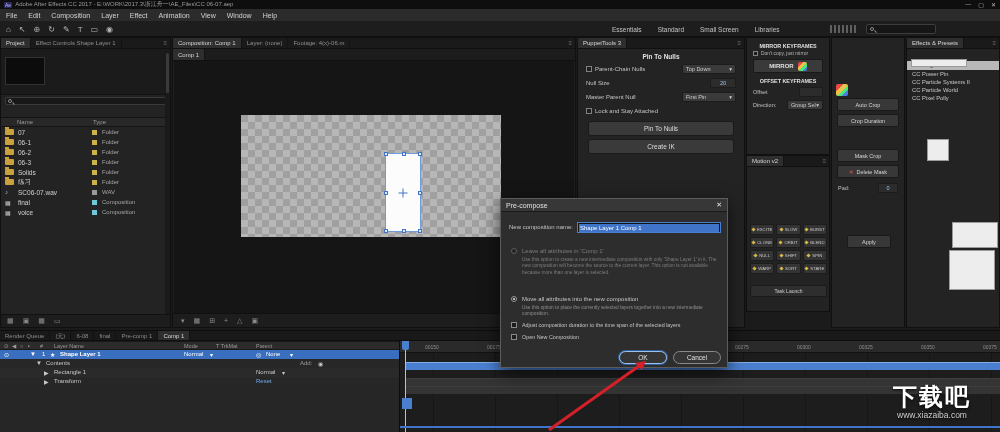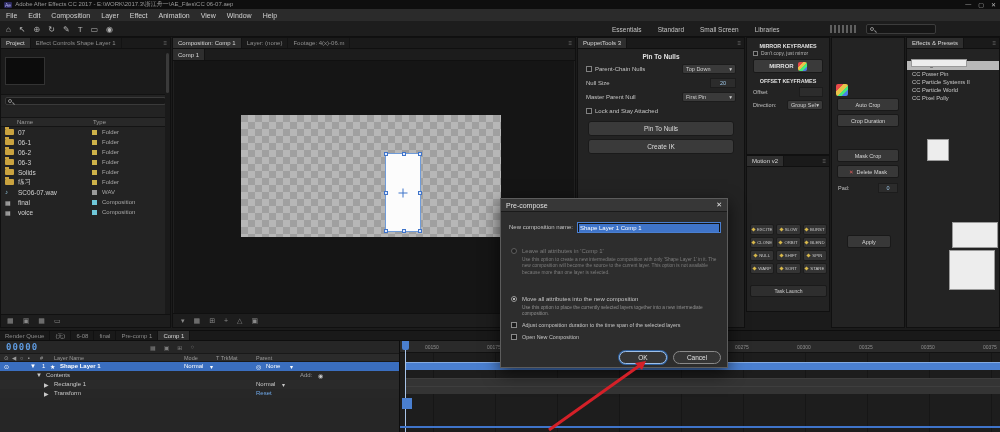--- a/index.html
+++ b/index.html
@@ -509,29 +509,20 @@
   <div class="abs tl">
     <div class="tl-tabs">
       <span class="tl-tab">Render Queue</span>
       <span class="tl-tab">(无)</span>
       <span class="tl-tab">6-08</span>
       <span class="tl-tab">final</span>
       <span class="tl-tab">Pre-comp 1</span>
       <span class="tl-tab on">Comp 1</span>
     </div>
     <div class="tl-left">
-      <div class="tcrow">
-        <span class="timecode">00000</span>
-        <span class="tcicons">
-          <span>▦</span>
-          <span>▣</span>
-          <span>⊞</span>
-          <span>○</span>
-        </span>
-      </div>
       <div class="hdrrow">
         <span style="left:4px;">⊙</span>
         <span style="left:12px;">◀</span>
         <span style="left:20px;">○</span>
         <span style="left:28px;">▪</span>
         <span style="left:40px;">#</span>
         <span style="left:54px;">Layer Name</span>
         <span style="left:184px;">Mode</span>
         <span style="left:216px;">T TrkMat</span>
         <span style="left:256px;">Parent</span>
@@ -620,14 +611,18 @@
     <span class="dlabel" style="left:21px;top:135px;font-size:5.4px;">Open New Composition</span>
     <span class="dbtn ok" style="left:118px;top:152px;">OK</span>
     <span class="dbtn" style="left:172px;top:152px;">Cancel</span>
   </div>
 
   <svg class="arrow-svg" viewBox="0 0 1000 432">
     <line x1="549" y1="430" x2="639" y2="366" stroke="#d42028" stroke-width="3"></line>
     <polygon points="646,361 642,370 635,363" fill="#d42028"></polygon>
   </svg>
 
+  <div class="wm">
+    <div class="wm-title">下载吧</div>
+    <div class="wm-url">www.xiazaiba.com</div>
+  </div>
 
 </div>
 
 </body></html>

